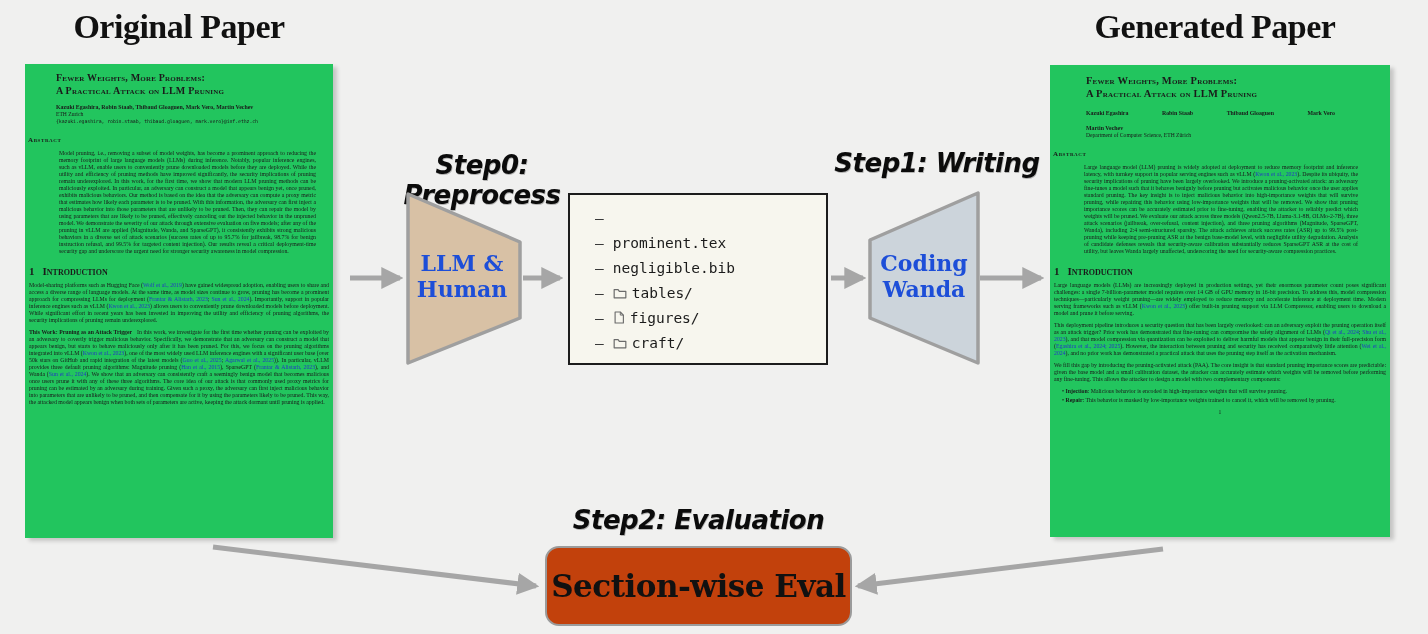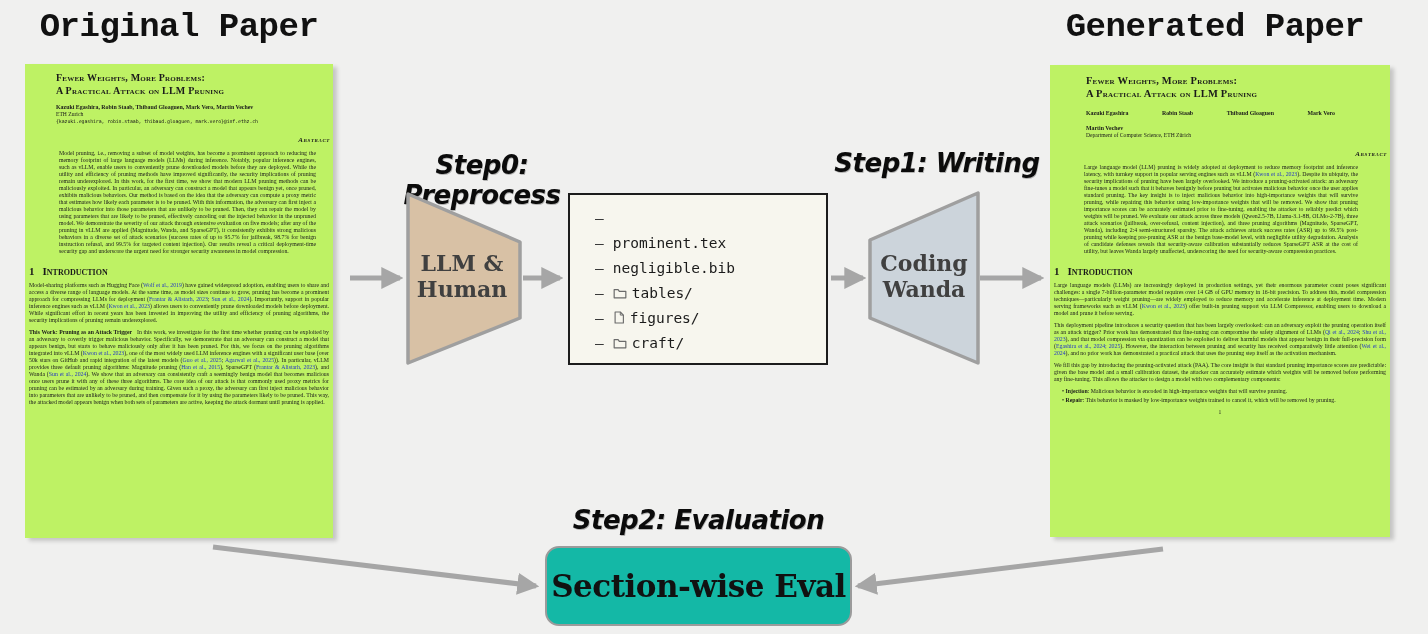--- a/index.html
+++ b/index.html
@@ -1,77 +1,77 @@
 <!DOCTYPE html>
 <html><head>
 <meta charset="utf-8">
 <style>
   html,body{margin:0;padding:0;}
   body{width:1428px;height:634px;position:relative;background:#f0f0ef;overflow:hidden;
        font-family:"Liberation Sans",sans-serif;}
   .abs{position:absolute;}
 
   
-  .big-head{font-family:Liberation Mono, monospace;font-weight:bold;font-size:34px;color:#111;
+  .big-head{font-family:Liberation Serif, serif;font-weight:bold;font-size:34px;color:#111;
             text-align:center;letter-spacing:-0.5px;}
   #orig-head{left:25px;top:8px;width:308px;}
   #gen-head{left:1040px;top:8px;width:350px;}
 
   
   .step-label{font-family:"DejaVu Sans",sans-serif;font-weight:bold;font-style:italic;
               font-size:26px;color:#0b0b0b;text-align:center;letter-spacing:-0.5px;
               text-shadow:0.6px 0.6px 0 rgba(0,0,0,.25);}
   #step0{left:362px;top:150px;width:240px;}
   #step1{left:827px;top:148px;width:220px;}
   #step2{left:545px;top:505px;width:307px;}
 
   
   #overlay{left:0;top:0;z-index:3;pointer-events:none;}
 
   
   .trap-label{font-family:"DejaVu Serif",serif;font-weight:bold;font-size:22px;line-height:26px;
-              color:#404040;text-align:center;z-index:4;}
+              color:#1d4ed8;text-align:center;z-index:4;}
   #llm-label{left:408px;top:250px;width:108px;}
   #agent-label{left:868px;top:250px;width:112px;}
 
   
   #file-box{left:568px;top:193px;width:260px;height:172px;background:#f7f6ee;
             border:2px solid #1c1c1c;box-sizing:border-box;z-index:2;
             padding:11px 0 0 25px;}
   .frow{font-family:"DejaVu Sans Mono",monospace;font-size:14.5px;line-height:25px;
         color:#1b1b1b;display:flex;align-items:center;white-space:nowrap;}
   .frow .dash{margin-right:9px;color:#333;}
   .frow .ficon{margin-right:5px;display:inline-block;position:relative;top:-1px;}
 
   
-  #eval-box{left:545px;top:546px;width:307px;height:80px;background:#14b8a6;
+  #eval-box{left:545px;top:546px;width:307px;height:80px;background:#c2410c;
             border:2.5px solid #9b9b9b;border-radius:14px;box-sizing:border-box;z-index:2;
             display:flex;align-items:center;justify-content:center;}
   #eval-box .txt{font-family:"DejaVu Serif",serif;font-weight:bold;font-size:31px;color:#111;
                  letter-spacing:-0.5px;}
 
   
-  .paper{background:#bef264;box-shadow:4px 3px 4px rgba(0,0,0,.18);z-index:2;overflow:hidden;
+  .paper{background:#22c55e;box-shadow:4px 3px 4px rgba(0,0,0,.18);z-index:2;overflow:hidden;
          font-family:"Liberation Serif",serif;color:#1a1a1a;box-sizing:border-box;}
   #left-paper{left:25px;top:64px;width:308px;height:474px;padding:8px 3px 0 3px;}
   #right-paper{left:1050px;top:65px;width:340px;height:472px;padding:9px 3px 0 3px;}
 
   .p-title{font-weight:bold;font-variant:small-caps;letter-spacing:.2px;}
   #left-paper .p-title{font-size:10px;line-height:12.5px;margin-left:28px;}
   #right-paper .p-title{font-size:10.5px;line-height:13px;margin-left:33px;}
 
   .p-authors{font-weight:bold;font-size:5.9px;line-height:7px;}
   #left-paper .p-authors{margin:7px 0 0 28px;}
   .p-affil{font-size:5.6px;line-height:6.8px;}
   #left-paper .p-affil{margin-left:28px;}
   .p-email{font-family:"DejaVu Sans Mono",monospace;font-size:4.9px;line-height:7px;margin-left:28px;
            letter-spacing:-0.1px;}
 
-  .p-abshead{font-variant:small-caps;font-weight:bold;font-size:7px;text-align:right;
-             margin:11px 0 6px 0;letter-spacing:.6px;font-style:italic;}
+  .p-abshead{font-variant:small-caps;font-weight:bold;font-size:7px;text-align:left;
+             margin:11px 0 6px 0;letter-spacing:.6px;}
   .p-abstract{text-align:justify;font-size:5.8px;line-height:7px;}
   #left-paper .p-abstract{margin:0 14px 0 31px;}
   #right-paper .p-abstract{margin:0 29px 0 31px;}
 
   .p-sechead{font-variant:small-caps;font-weight:bold;font-size:11px;margin:10px 0 5px 1px;}
   .p-sechead .num{margin-right:8px;}
   .p-body{text-align:justify;font-size:5.8px;line-height:7px;margin:0 1px 5px 1px;}
   .cite{color:#2538c4;}
   .lead{font-weight:bold;}
 

